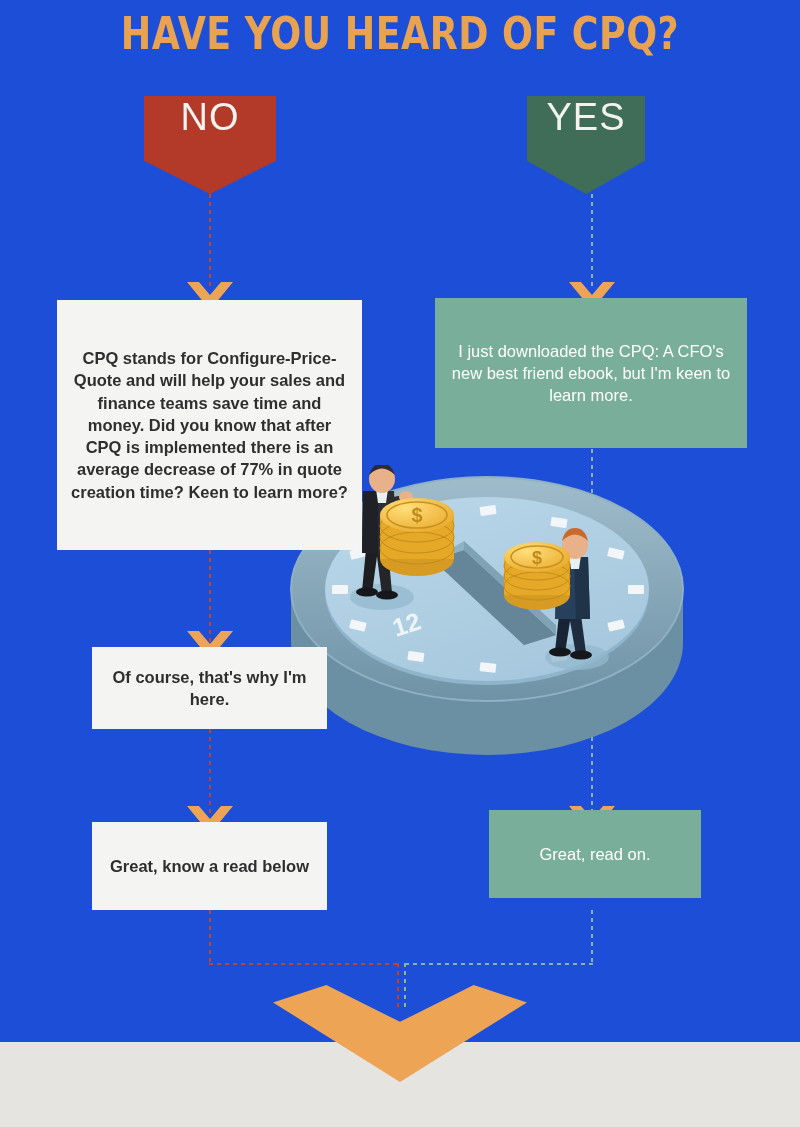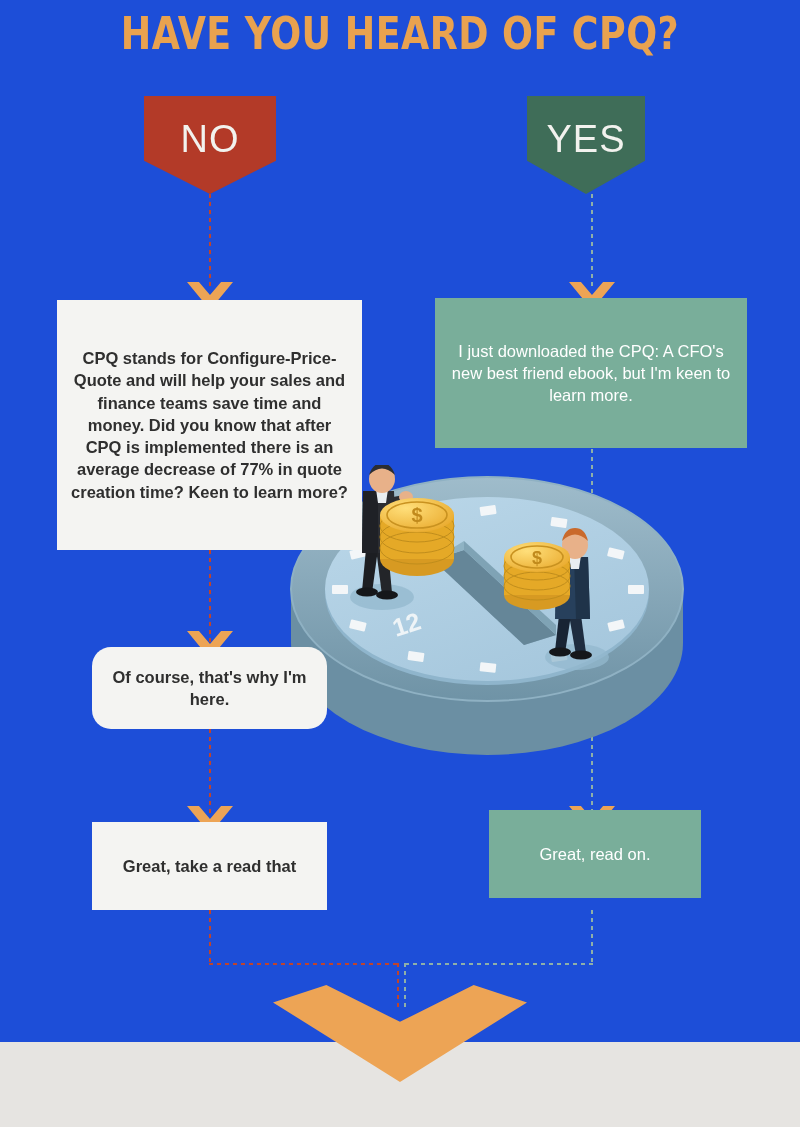--- a/index.html
+++ b/index.html
@@ -46,21 +46,20 @@
     transform-origin: 400px 0;
     white-space: nowrap;
   }
 
   
   .banner {
     position: absolute;
     display: flex;
     align-items: flex-start;
     justify-content: center;
-    padding-top: 22px;
     color: #f2f2ee;
     font-size: 38px;
     font-weight: 400;
     letter-spacing: 1px;
     -webkit-clip-path: polygon(0 0, 100% 0, 100% 66%, 50% 100%, 0 66%);
     clip-path: polygon(0 0, 100% 0, 100% 66%, 50% 100%, 0 66%);
   }
 
   #banner-no {
     left: 144px;
@@ -139,21 +138,21 @@
     font-weight: 700;
   }
   .msg.teal {
     background: #79ae9a;
     color: #ffffff;
     font-weight: 400;
   }
 
   #msg-no-main   { left: 57px;  top: 300px; width: 305px; height: 250px; font-size: 16.5px; }
   #msg-yes-main  { left: 435px; top: 298px; width: 312px; height: 150px; font-size: 16.5px; }
-  #msg-of-course { left: 92px;  top: 647px; width: 235px; height: 82px;  font-size: 16.5px; border-radius: 19px; }
+  #msg-of-course { left: 92px;  top: 647px; width: 235px; height: 82px;  font-size: 16.5px; }
   #msg-great-read{ left: 92px;  top: 822px; width: 235px; height: 88px;  font-size: 16.5px; }
   #msg-read-on   { left: 489px; top: 810px; width: 212px; height: 88px;  font-size: 16.5px; }
 
   
   #clock {
     position: absolute;
     left: 288px;
     top: 465px;
     width: 398px;
     height: 305px;
@@ -319,21 +318,21 @@
 
   <div id="msg-yes-main" class="msg teal">
     <span>I just downloaded the CPQ: A CFO's new best friend ebook, but I'm keen to learn more.</span>
   </div>
 
   <div id="msg-of-course" class="msg light">
     <span>Of course, that's why I'm here.</span>
   </div>
 
   <div id="msg-great-read" class="msg light">
-    <span>Great, take a read that</span>
+    <span>Great, know a read below</span>
   </div>
 
   <div id="msg-read-on" class="msg teal">
     <span>Great, read on.</span>
   </div>
 
   <div id="chevron-big"></div>
 
 </div>
 

